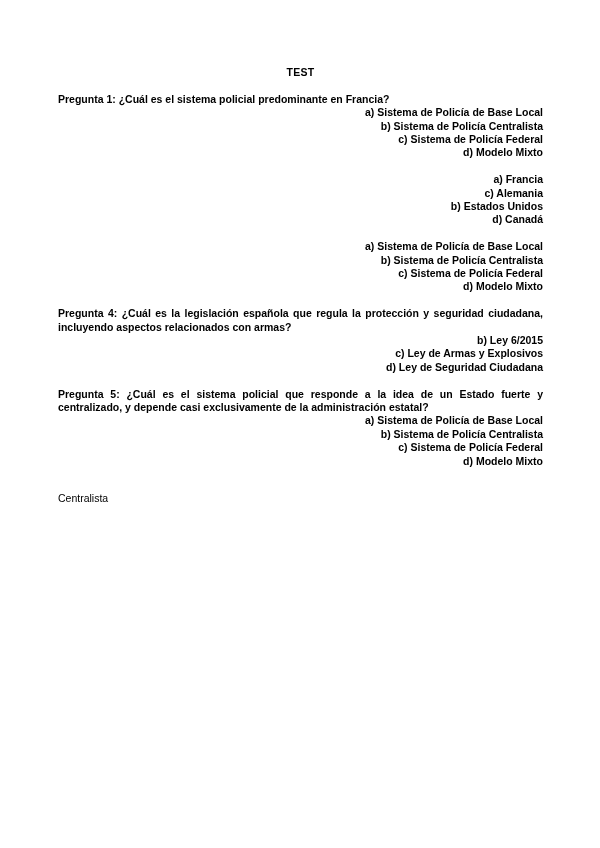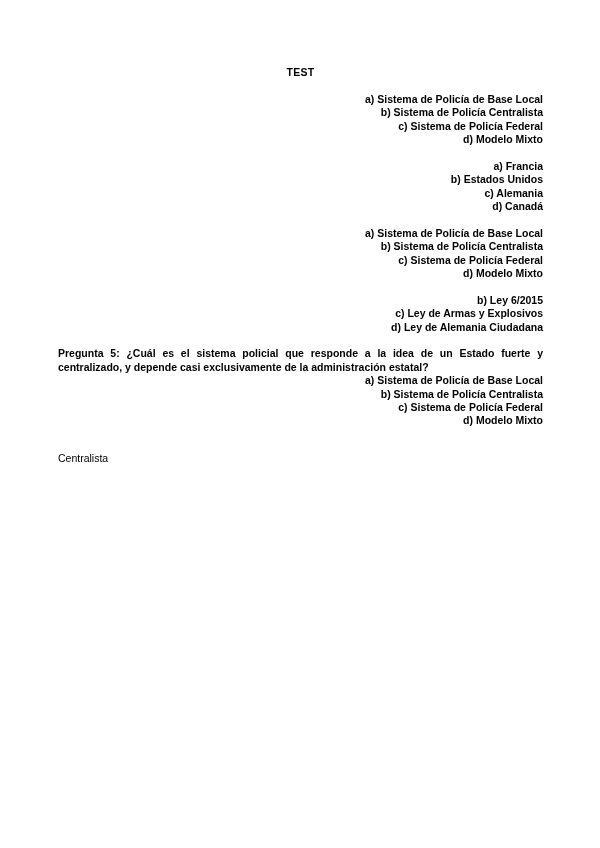--- a/index.html
+++ b/index.html
@@ -53,44 +53,46 @@
 </style>
 </head>
 <body>
 
 <div class="page">
   <div class="content">
 
     <h1 class="title">TEST</h1>
 
     <section class="question">
+      <p class="q-heading">Pregunta 1: ¿Cuál es el sistema policial predominante en Francia?</p>
       <p class="q-option">a) Sistema de Policía de Base Local</p>
       <p class="q-option">b) Sistema de Policía Centralista</p>
       <p class="q-option">c) Sistema de Policía Federal</p>
       <p class="q-option">d) Modelo Mixto</p>
     </section>
 
     <section class="question">
       <p class="q-option">a) Francia</p>
+      <p class="q-option">c) Alemania</p>
       <p class="q-option">b) Estados Unidos</p>
-      <p class="q-option">c) Alemania</p>
       <p class="q-option">d) Canadá</p>
     </section>
 
     <section class="question">
       <p class="q-option">a) Sistema de Policía de Base Local</p>
       <p class="q-option">b) Sistema de Policía Centralista</p>
       <p class="q-option">c) Sistema de Policía Federal</p>
       <p class="q-option">d) Modelo Mixto</p>
     </section>
 
     <section class="question">
+      <p class="q-heading">Pregunta 4: ¿Cuál es la legislación española que regula la protección y seguridad ciudadana, incluyendo aspectos relacionados con armas?</p>
       <p class="q-option">b) Ley 6/2015</p>
       <p class="q-option">c) Ley de Armas y Explosivos</p>
-      <p class="q-option">d) Ley de Alemania Ciudadana</p>
+      <p class="q-option">d) Ley de Seguridad Ciudadana</p>
     </section>
 
     <section class="question">
       <p class="q-heading">Pregunta 5: ¿Cuál es el sistema policial que responde a la idea de un Estado fuerte y centralizado, y depende casi exclusivamente de la administración estatal?</p>
       <p class="q-option">a) Sistema de Policía de Base Local</p>
       <p class="q-option">b) Sistema de Policía Centralista</p>
       <p class="q-option">c) Sistema de Policía Federal</p>
       <p class="q-option">d) Modelo Mixto</p>
     </section>
 

